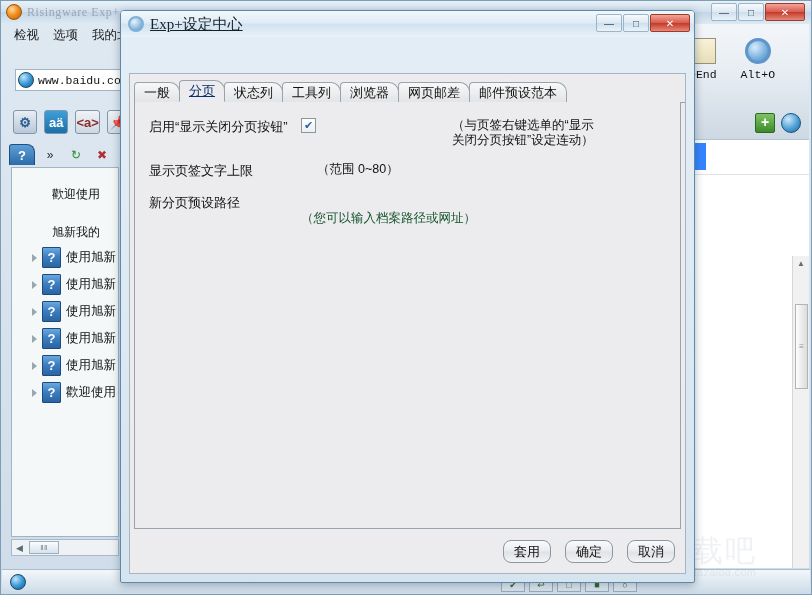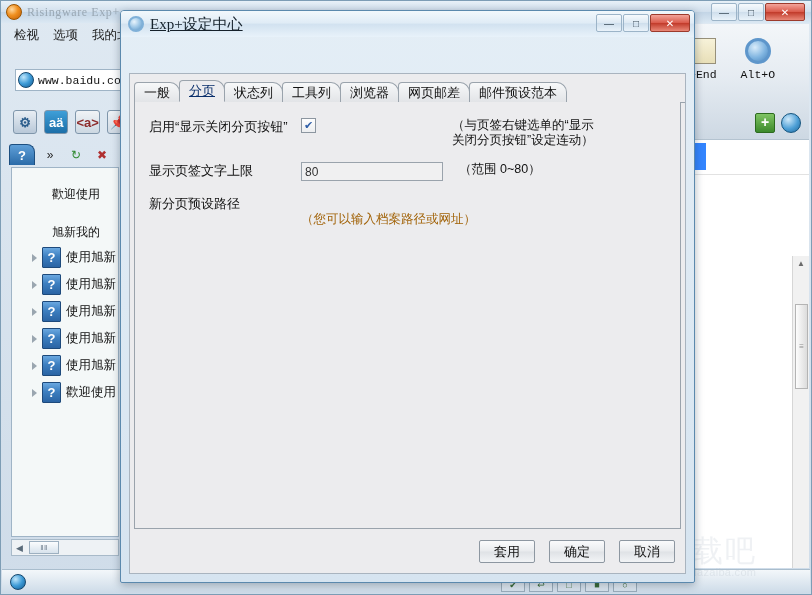--- a/index.html
+++ b/index.html
@@ -381,33 +381,33 @@
     border-left: 5px solid transparent;
     border-right: 5px solid transparent;
     border-top: 5px solid #3c4753;
   }
   .f-note {
     font-size: 12.5px; color: #111; line-height: 15px;
     margin-left: 10px; white-space: nowrap;
   }
   .f-note.wrap { white-space: normal; width: 150px; text-align: left; }
   .sub-note {
-    font-size: 12.5px; color: #a16207;
+    font-size: 12.5px; color: #14532d;
     padding-left: 166px; margin-top: -6px;
   }
 
   #dlg-buttons {
     position: absolute; right: 10px; bottom: 10px;
     display: flex; gap: 14px;
   }
   .dbtn {
-    width: 56px; height: 23px;
+    width: 48px; height: 23px;
     background: linear-gradient(to bottom, #fafbfc 0%, #e9ebee 48%, #dfe2e6 52%, #f2f4f6 100%);
     border: 1px solid #8d97a1; box-sizing: border-box;
-    border-radius: 2px;
+    border-radius: 8px;
     display: flex; align-items: center; justify-content: center;
     font-size: 13px; color: #111;
   }
 </style>
 </head>
 <body>
 
 <div id="screen">
 
   <div id="bg-window">
@@ -572,23 +572,20 @@
         <div class="form-row">
           <div class="f-label">启用“显示关闭分页按钮”</div>
           <div class="f-field">
             <div class="chk">✔</div>
           </div>
           <div class="f-note wrap" style="margin-left:136px;">（与页签右键选单的“显示关闭分页按钮”设定连动）</div>
         </div>
 
         <div class="form-row" style="margin-top:8px;">
           <div class="f-label">显示页签文字上限</div>
-          <div class="f-field">
-            <div class="txt-input" placeholder="">80</div>
-          </div>
           <div class="f-note" style="margin-left:16px;">（范围 0~80）</div>
         </div>
 
         <div class="form-row" style="margin-top:8px; margin-bottom:4px;">
           <div class="f-label">新分页预设路径</div>
         </div>
         <div class="sub-note">（您可以输入档案路径或网址）</div>
       </div>
 
       <div id="dlg-buttons">

